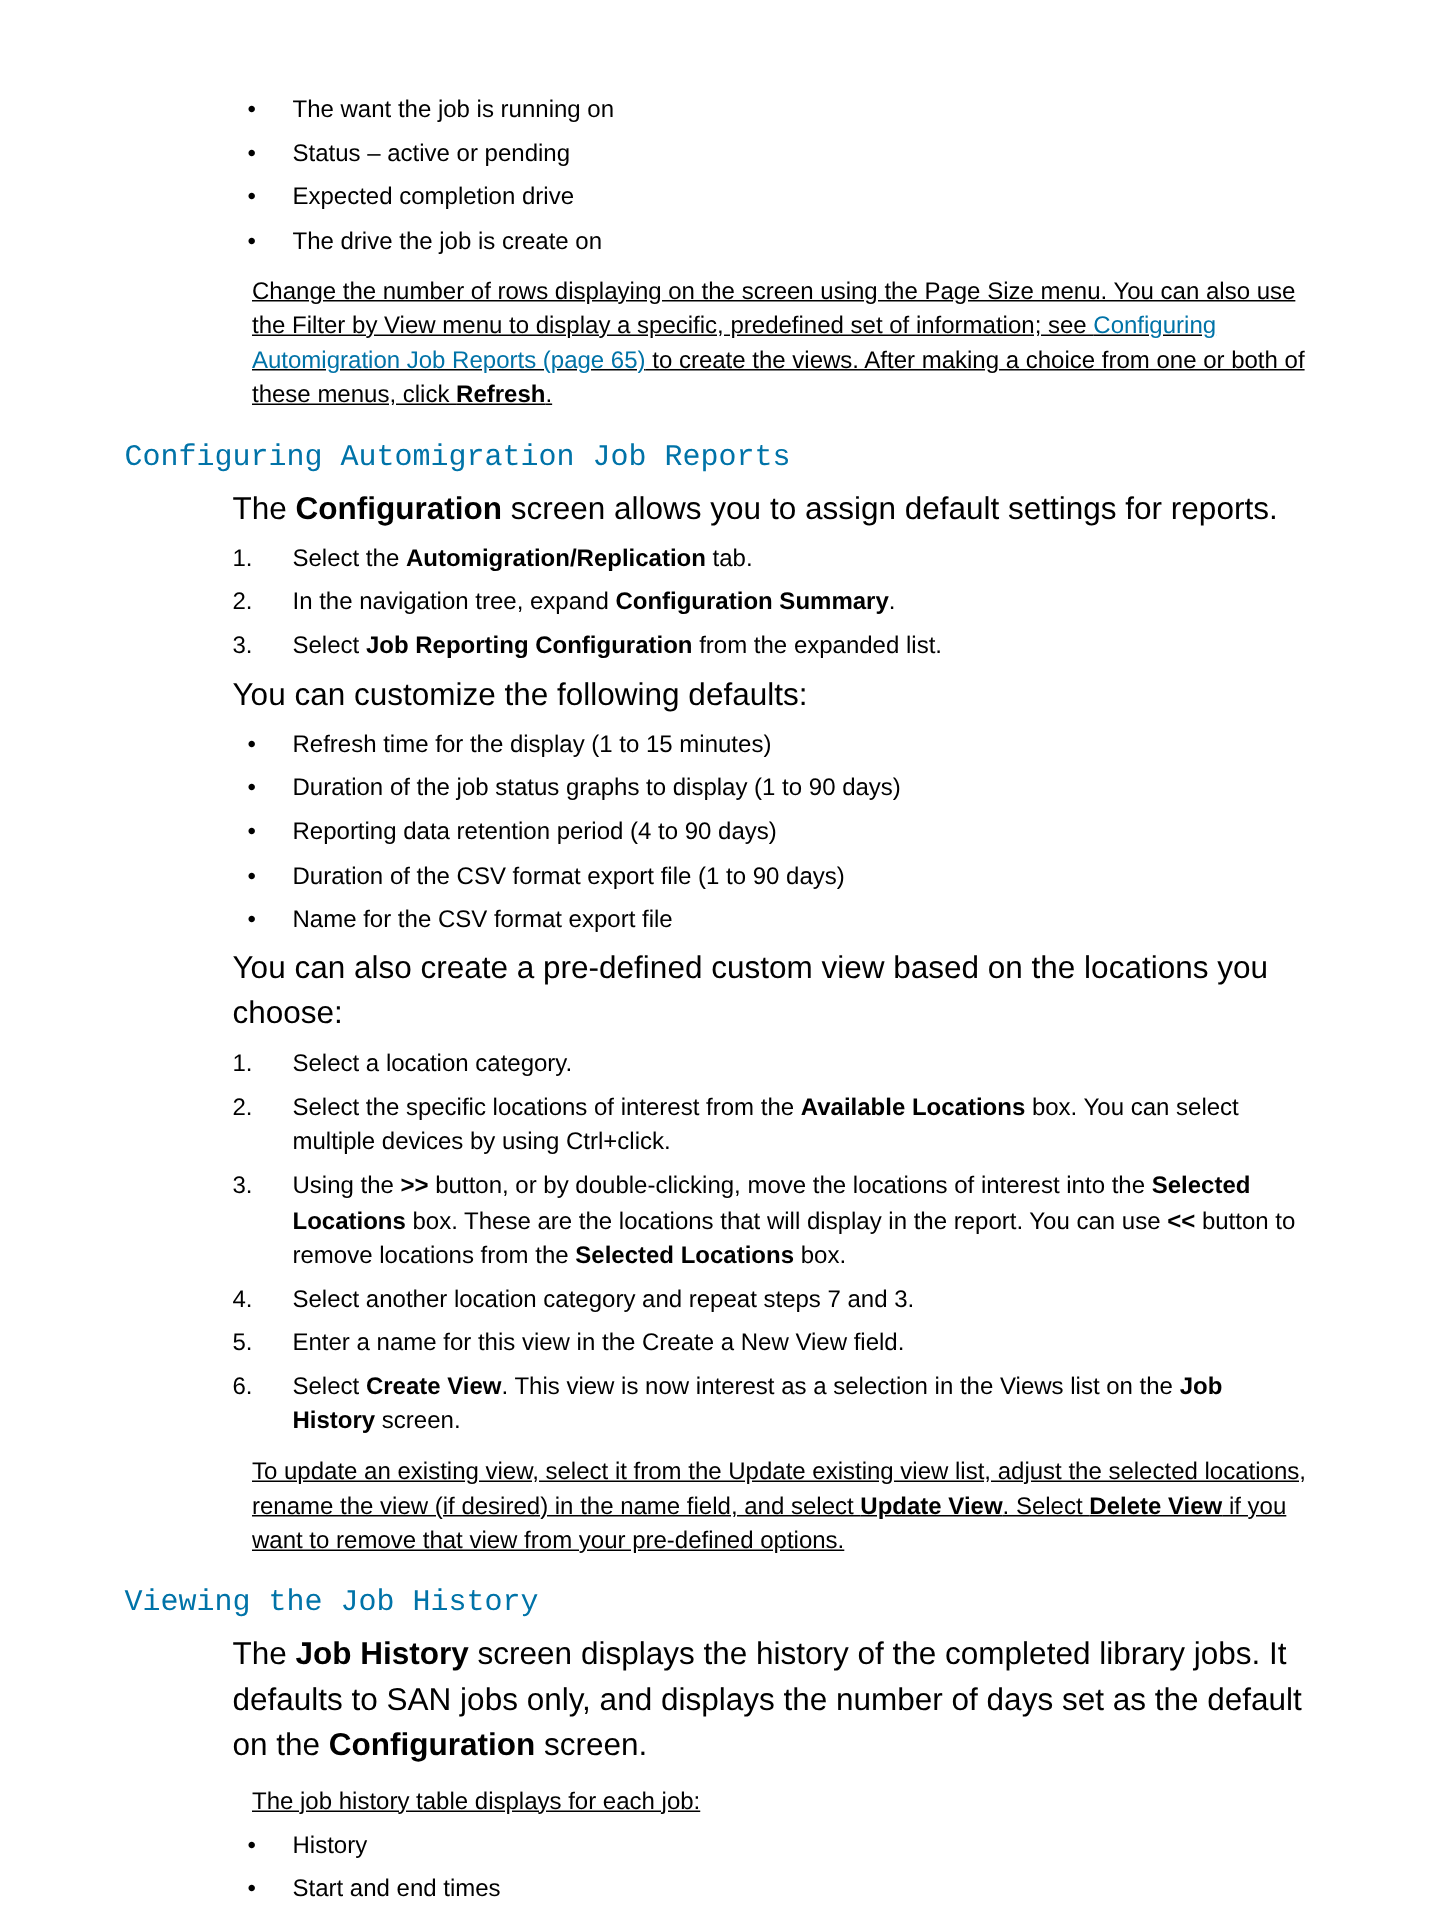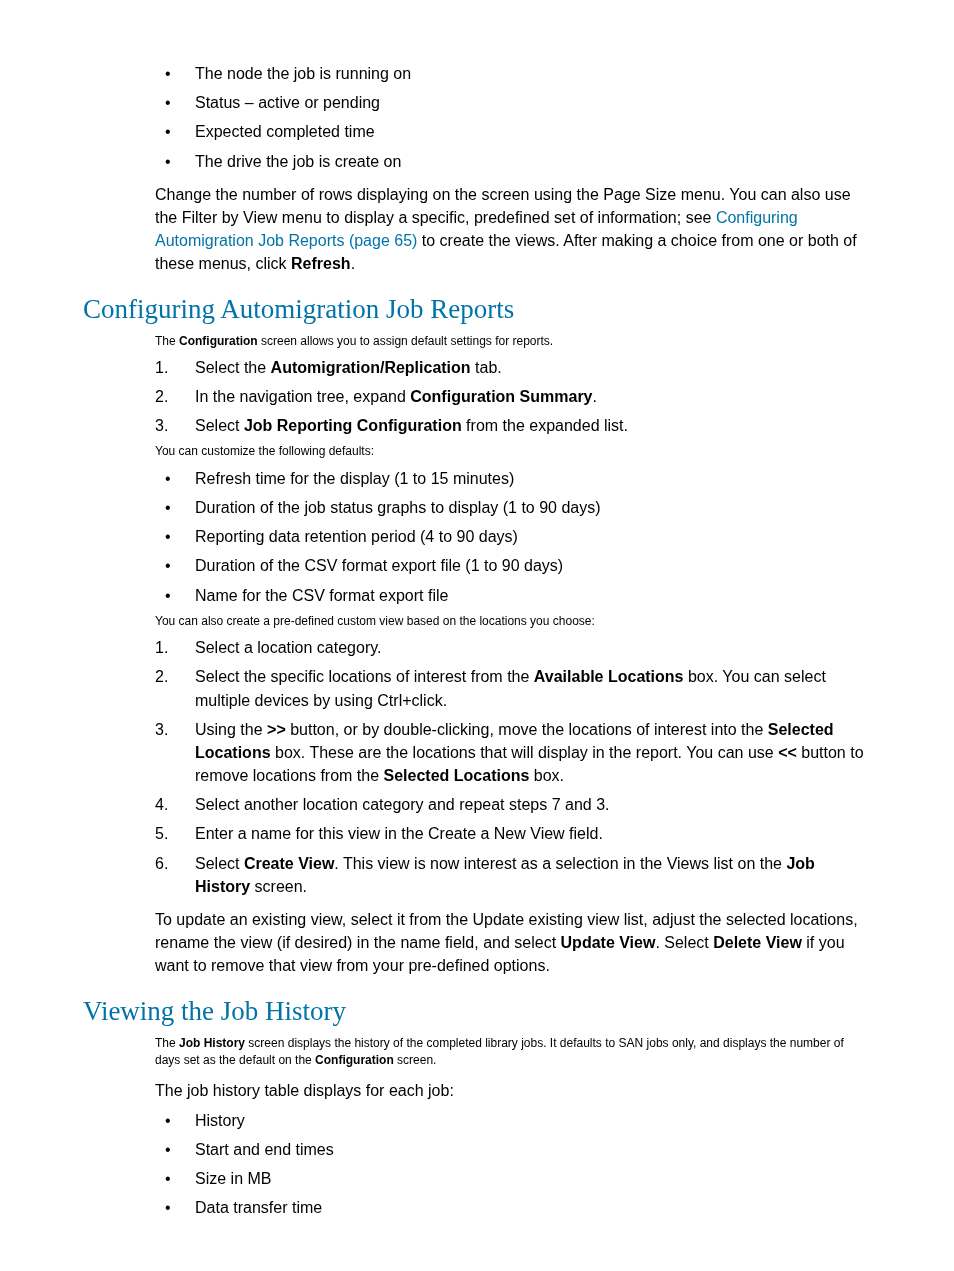--- a/index.html
+++ b/index.html
@@ -5,36 +5,36 @@
   * { box-sizing: border-box; margin: 0; padding: 0; }
   html, body { width: 954px; background: #fff; font-family: Arial, Helvetica, sans-serif; color: #000; }
   .page { padding: 56px 83px 30px 83px; width: 954px; }
   .indent-main { margin-left: 72px; }
   ul.bulleted { list-style: none; margin-top: 4px; }
   ul.bulleted li { position: relative; padding-left: 40px; margin: 6px 0; font-size: 16px; line-height: 1.45; }
   ul.bulleted li::before { content: "•"; position: absolute; left: 10px; top: 0; font-size: 16px; }
   ol.numbered { list-style: none; margin-top: 4px; }
   ol.numbered li { position: relative; padding-left: 40px; margin: 6px 0; font-size: 16px; line-height: 1.45; }
   ol.numbered li .num { position: absolute; left: 0; top: 0; width: 30px; text-align: left; }
-  p.para { font-size: 16px; line-height: 1.45; margin: 10px 0 4px 0; }
-  p.para-tight { font-size: 12px; line-height: 1.45; margin: 4px 0; }
-  h2.section { font-family: Liberation Serif, serif; font-weight: 400; color: #0073a8; font-size: 27px; margin: 18px 0 8px 0; }
+  p.para { font-size: 16px; line-height: 1.45; margin: 10px 0 4px 13px; text-decoration: underline; }
+  p.para-tight { font-size: 21px; line-height: 1.45; margin: 4px 0; }
+  h2.section { font-family: Liberation Mono, monospace; font-weight: 400; color: #0073a8; font-size: 20px; margin: 18px 0 8px 0; }
   .b { font-weight: 700; }
   a.link { color: #0073a8; text-decoration: none; }
 </style>
 </head>
 <body>
 
 <div class="page">
 
   <div class="indent-main">
     <ul class="bulleted">
-      <li>The node the job is running on</li>
+      <li>The want the job is running on</li>
       <li>Status – active or pending</li>
-      <li>Expected completed time</li>
+      <li>Expected completion drive</li>
       <li>The drive the job is create on</li>
     </ul>
     <p class="para">
       <span>Change the number of rows displaying on the screen using the Page Size menu. You can also use the Filter by View menu to display a specific, predefined set of information; see </span><a class="link" href="#">Configuring Automigration Job Reports (page 65)</a><span> to create the views. After making a choice from one or both of these menus, click </span><span class="b">Refresh</span><span>.</span>
     </p>
   </div>
 
   <h2 class="section">Configuring Automigration Job Reports</h2>
 
   <div class="indent-main">

